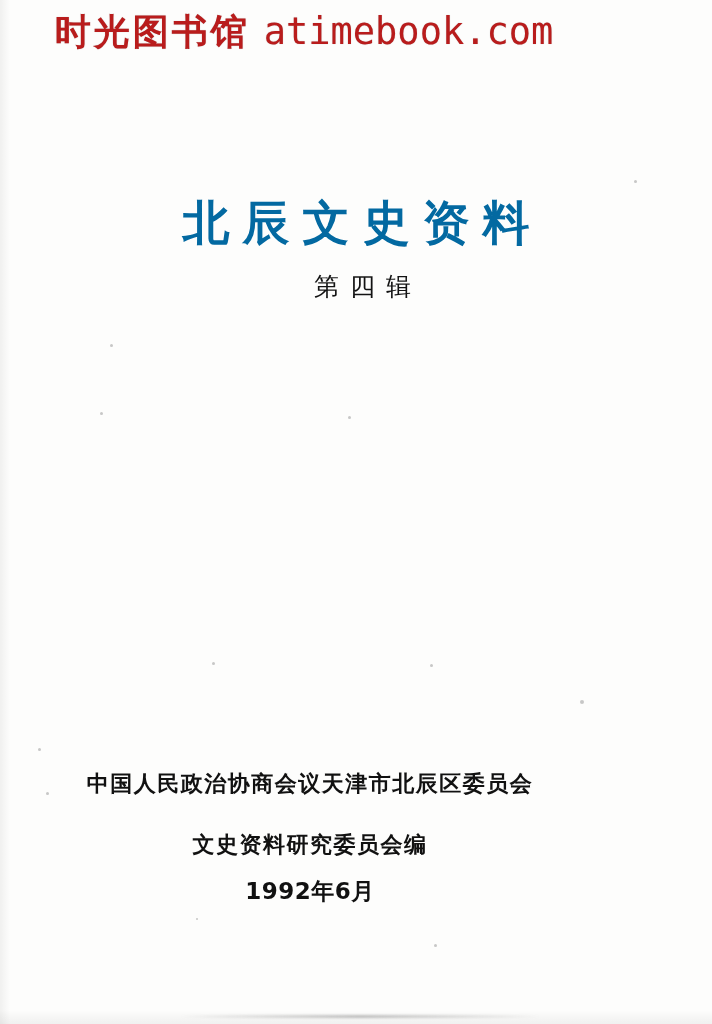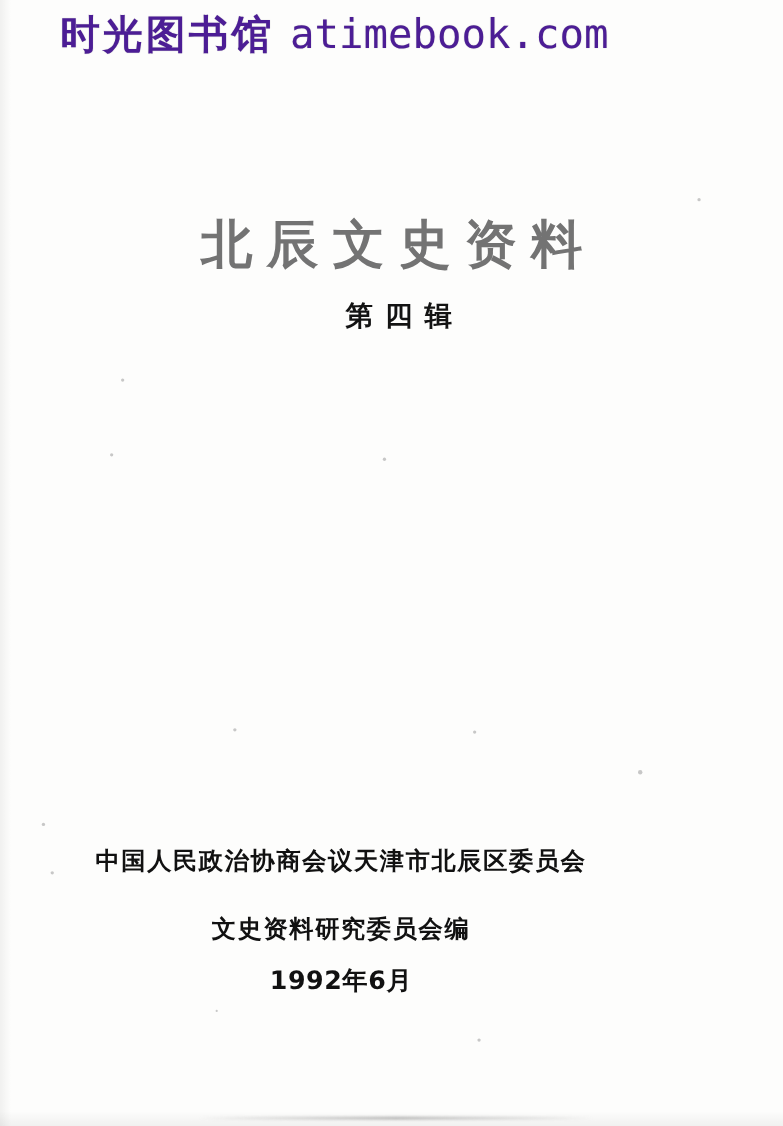--- a/index.html
+++ b/index.html
@@ -27,21 +27,21 @@
     opacity: .55;
   }
   
   .watermark {
     position: absolute;
     top: 8px;
     left: 0;
     width: 608px;
     text-align: center;
     white-space: nowrap;
-    color: #4c1d95;
+    color: #b91c1c;
     font-family: "Liberation Sans", sans-serif;
     font-size: 38px;
     letter-spacing: 1px;
     font-weight: 700;
     text-shadow: 0 0 1px #bdbdbd;
   }
   .watermark .wm-cn {
     font-family: "DejaVu Sans", sans-serif;
     font-weight: 700;
     letter-spacing: 3px;
@@ -60,29 +60,29 @@
     top: 196px;
     left: 0;
     width: 712px;
     text-align: center;
   }
   .main-title {
     font-family: "DejaVu Serif", "Liberation Serif", serif;
     font-size: 47px;
     font-weight: 700;
     letter-spacing: 13px;
-    color: #737373;
+    color: #0369a1;
     text-indent: 13px;
     line-height: 1.15;
   }
   .sub-title {
     margin-top: 20px;
     font-family: "DejaVu Serif", "Liberation Serif", serif;
     font-size: 25px;
-    font-weight: 700;
+    font-weight: 400;
     letter-spacing: 11px;
     text-indent: 11px;
     color: #131313;
     margin-left: 13px;
   }
 
   .imprint {
     position: absolute;
     top: 770px;
     left: 0;

